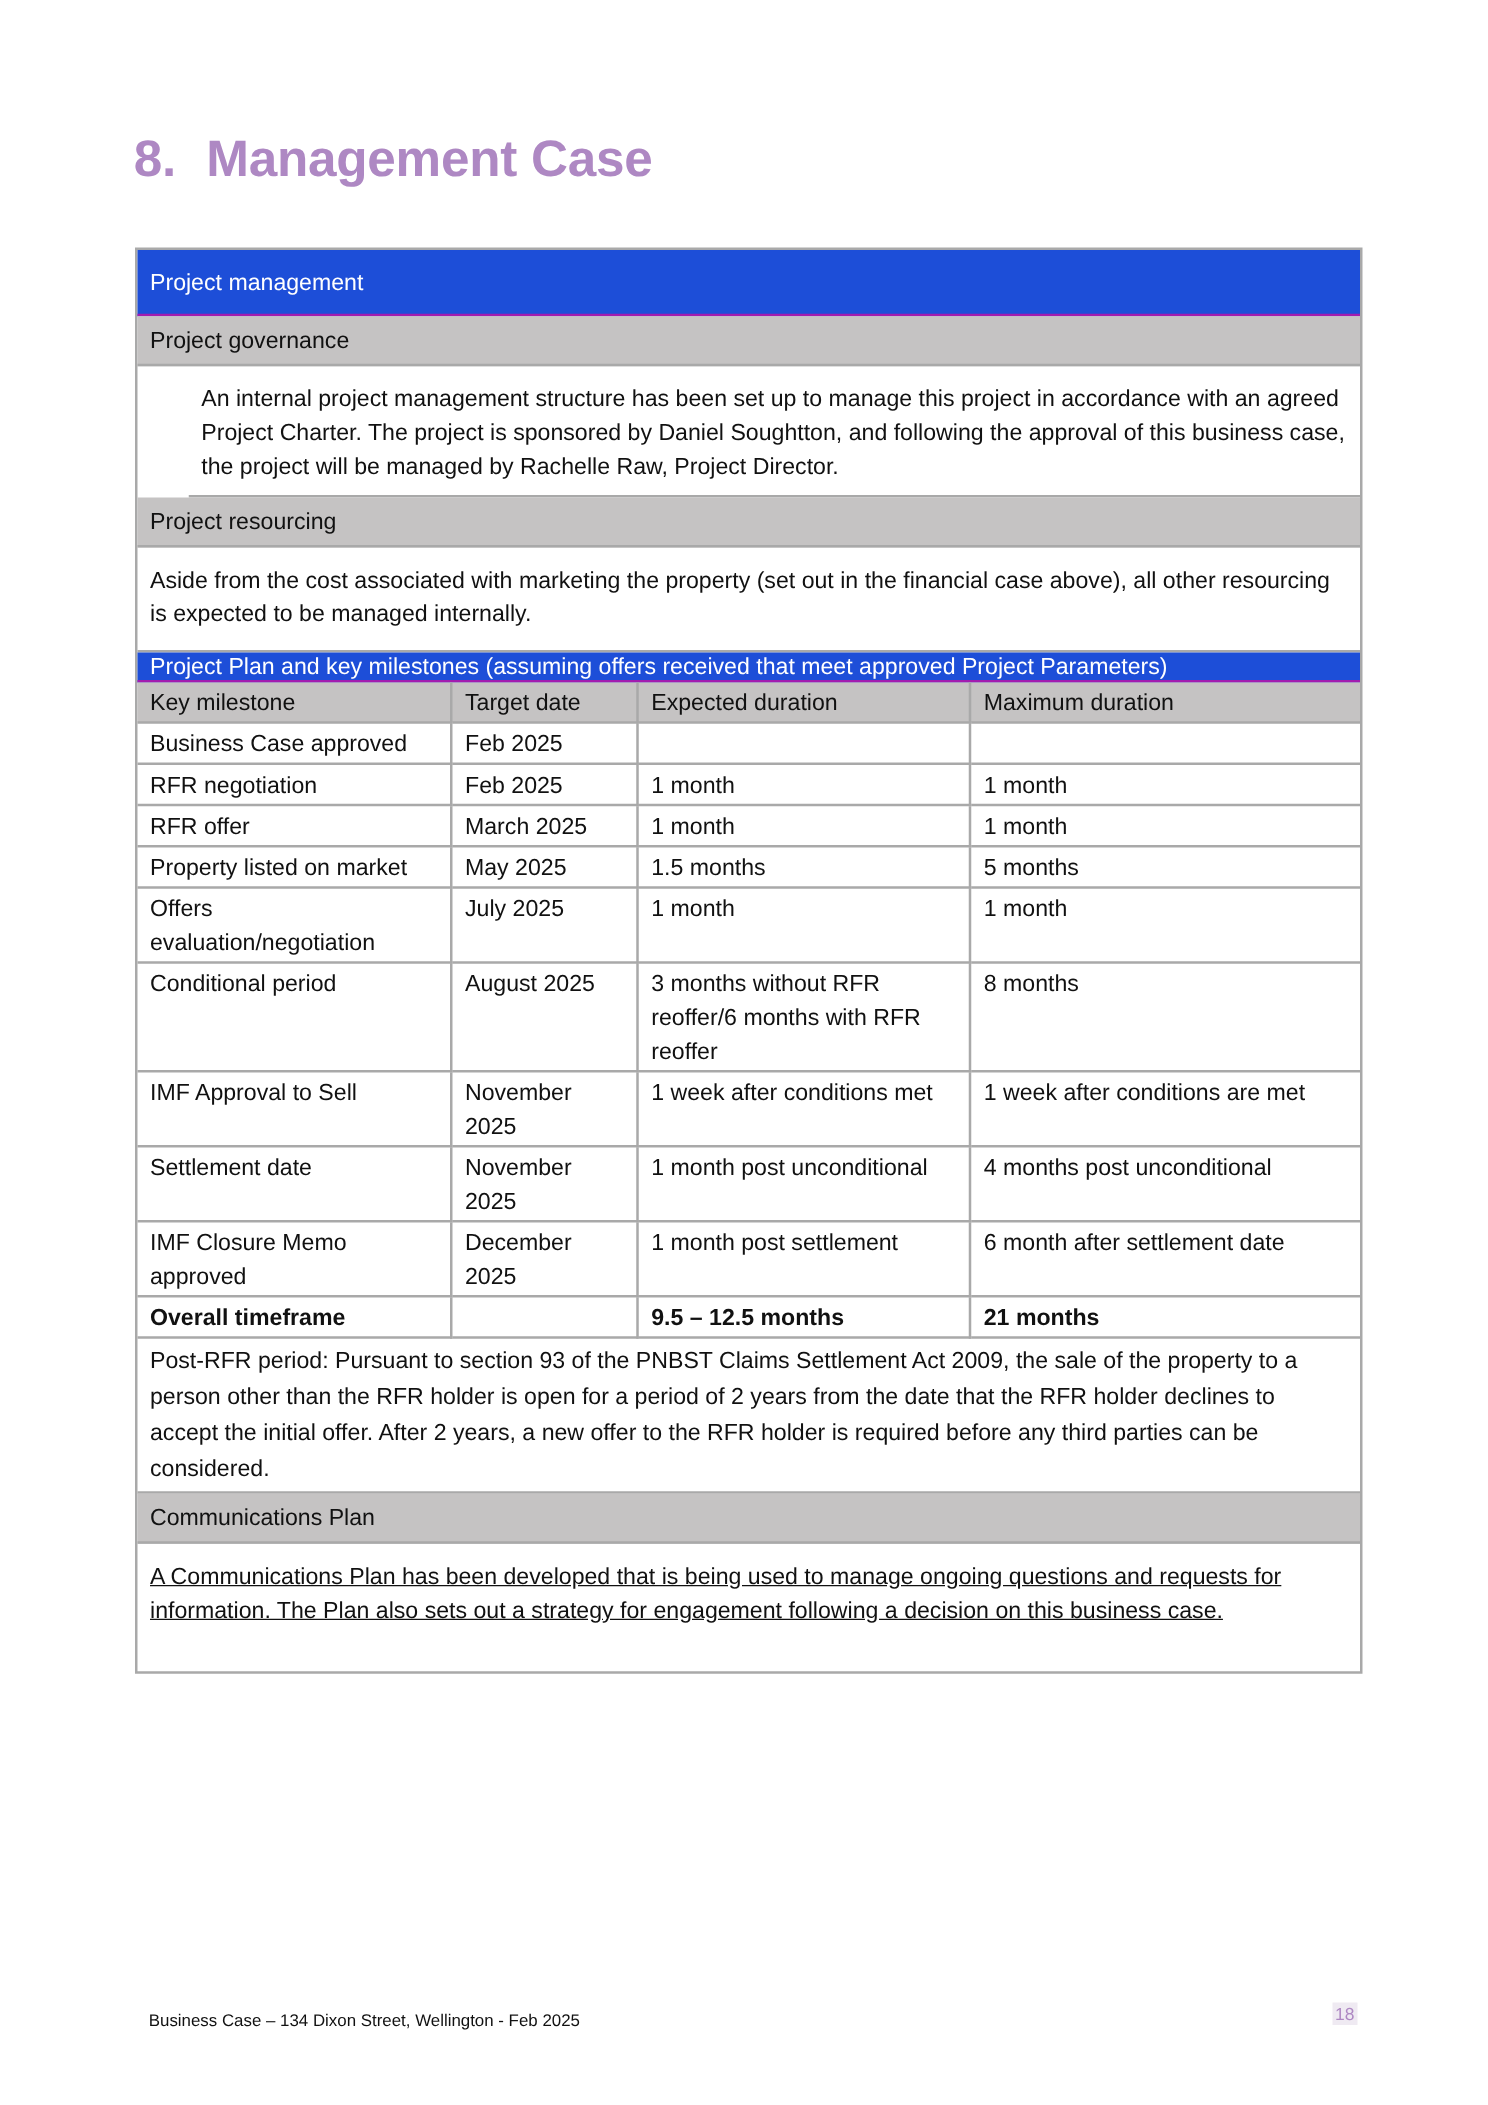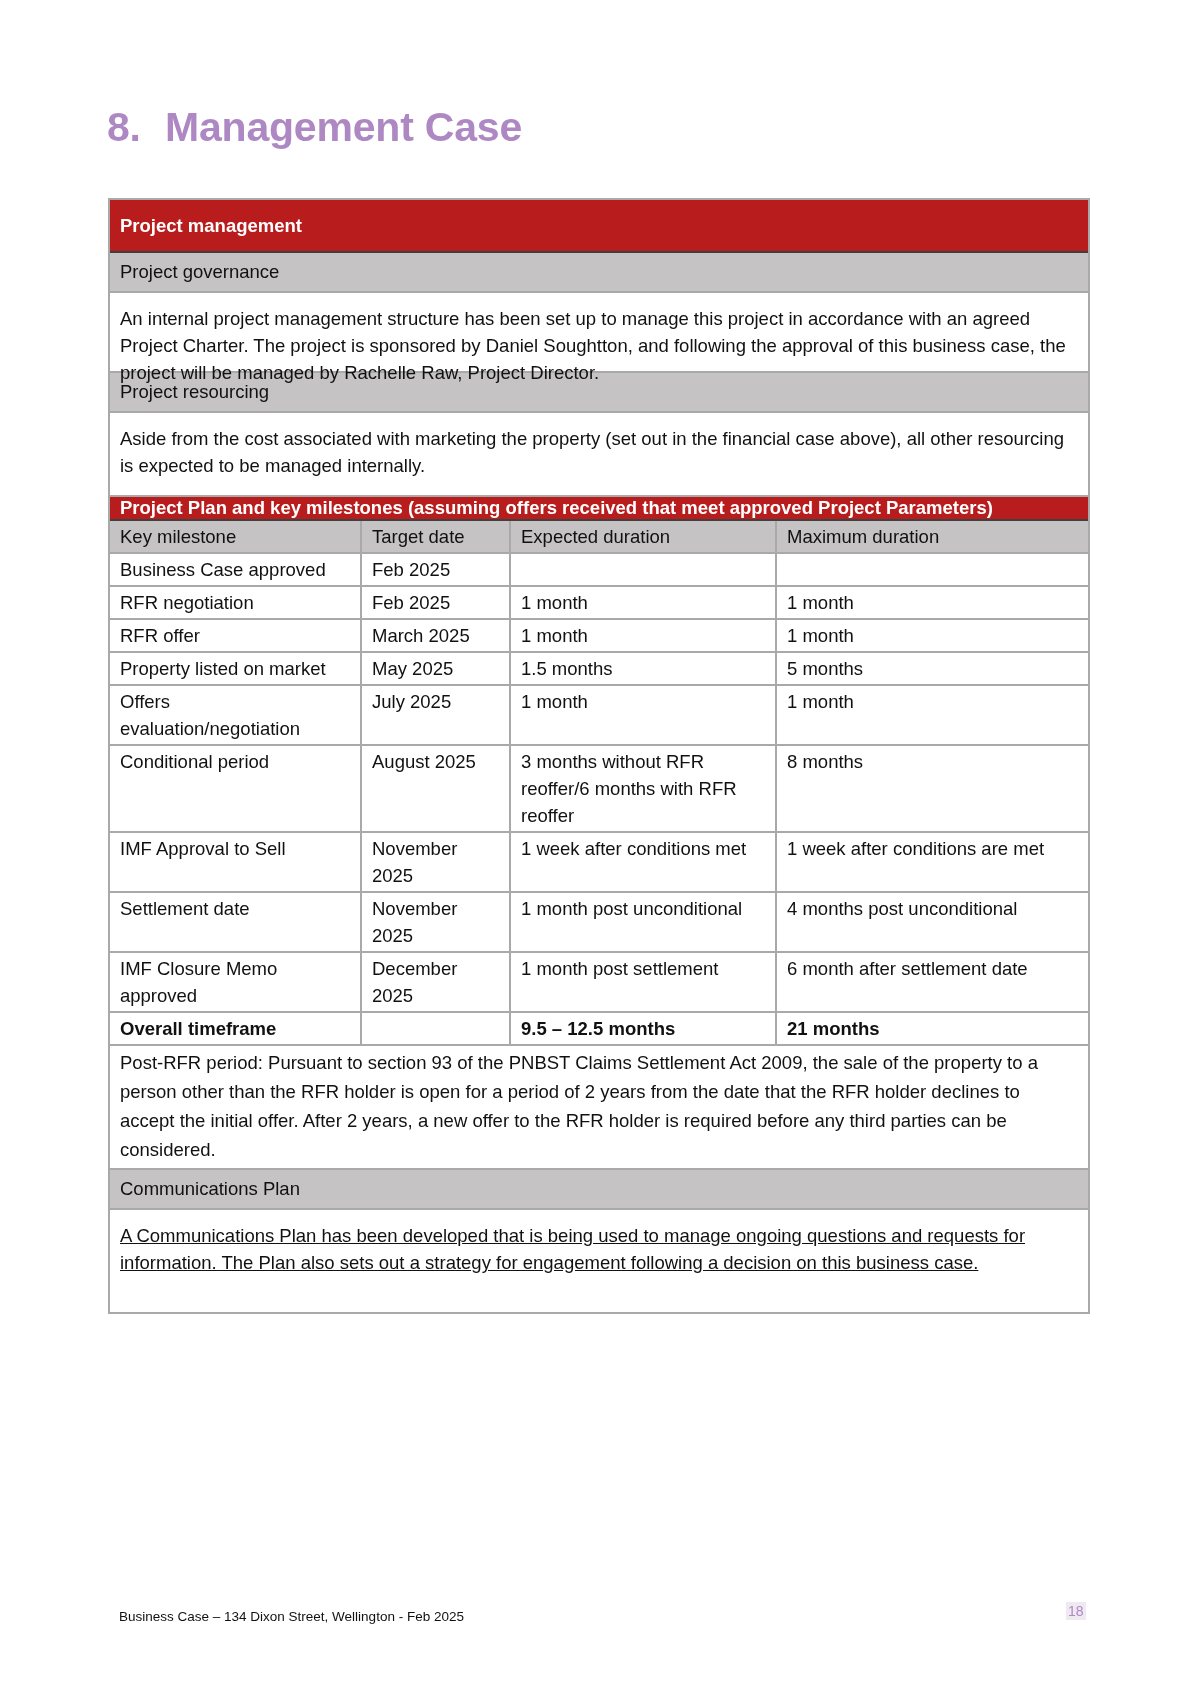--- a/index.html
+++ b/index.html
@@ -11,23 +11,23 @@
     position: absolute; left: 107px; top: 104px;
     font-size: 41px; font-weight: bold; color: #ae88c3; letter-spacing: -0.2px;
     white-space: nowrap;
   }
   .heading .num { display: inline-block; width: 58px; }
   .mgmt {
     position: absolute; left: 108px; top: 198px; width: 982px;
     border: 2px solid #a9a9a9; box-sizing: border-box;
   }
   .bar-purple {
-    background: #b91c1c; color: #ffffff; font-weight: bold;
+    background: #1d4ed8; color: #ffffff; font-weight: normal;
     font-size: 18.5px; padding: 0 10px; display: flex; align-items: center;
-    border-bottom: 2px solid #404040; box-sizing: border-box;
+    border-bottom: 2px solid #a21caf; box-sizing: border-box;
   }
   .bar-grey {
     background: #c5c3c3; font-size: 18.5px; padding: 0 10px;
     display: flex; align-items: center; border-bottom: 2px solid #a9a9a9; box-sizing: border-box;
   }
   .body-text {
     font-size: 18.5px; line-height: 27px; padding: 12px 10px 10px 10px;
     border-bottom: 2px solid #a9a9a9; box-sizing: border-box;
   }
   table.milestones {
@@ -59,21 +59,21 @@
 <body>
 
 <div class="heading">
   <span class="num">8.</span><span>Management Case</span>
 </div>
 
 <div class="mgmt">
   <div class="bar-purple" style="height:53px;">Project management</div>
 
   <div class="bar-grey" style="height:40px;">Project governance</div>
-  <div class="body-text" style="height:80px;">An internal project management structure has been set up to manage this project in accordance with an agreed Project Charter. The project is sponsored by Daniel Soughtton, and following the approval of this business case, the project will be managed by Rachelle Raw, Project Director.</div>
+  <div class="body-text" style="height:105px;margin-left:41px;">An internal project management structure has been set up to manage this project in accordance with an agreed Project Charter. The project is sponsored by Daniel Soughtton, and following the approval of this business case, the project will be managed by Rachelle Raw, Project Director.</div>
 
   <div class="bar-grey" style="height:40px;">Project resourcing</div>
   <div class="body-text" style="height:84px;">Aside from the cost associated with marketing the property (set out in the financial case above), all other resourcing is expected to be managed internally.</div>
 
   <div class="bar-purple" style="height:24px; font-size:18.5px;">Project Plan and key milestones (assuming offers received that meet approved Project Parameters)</div>
 
   <table class="milestones">
     <colgroup>
       <col style="width:251px">
         <col style="width:149px">

